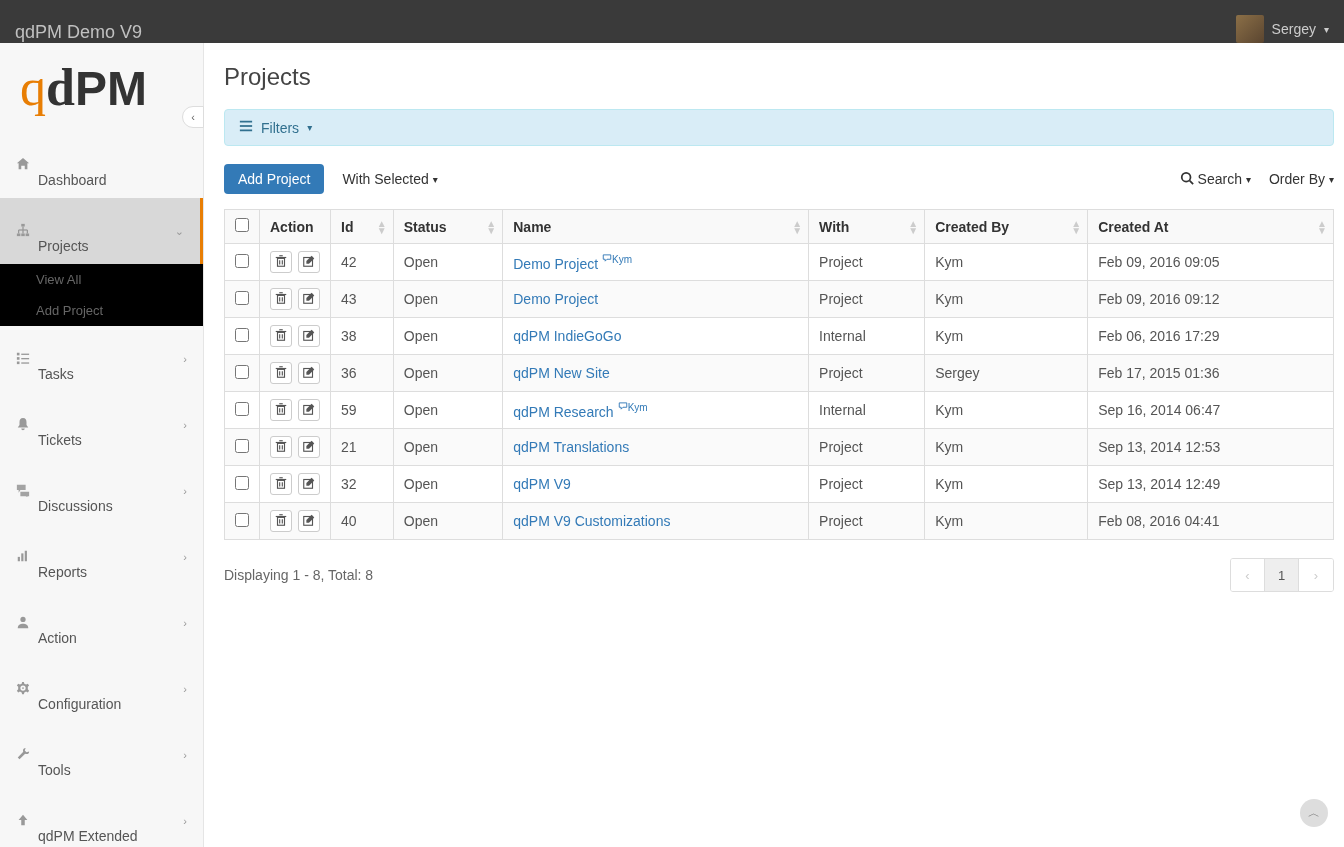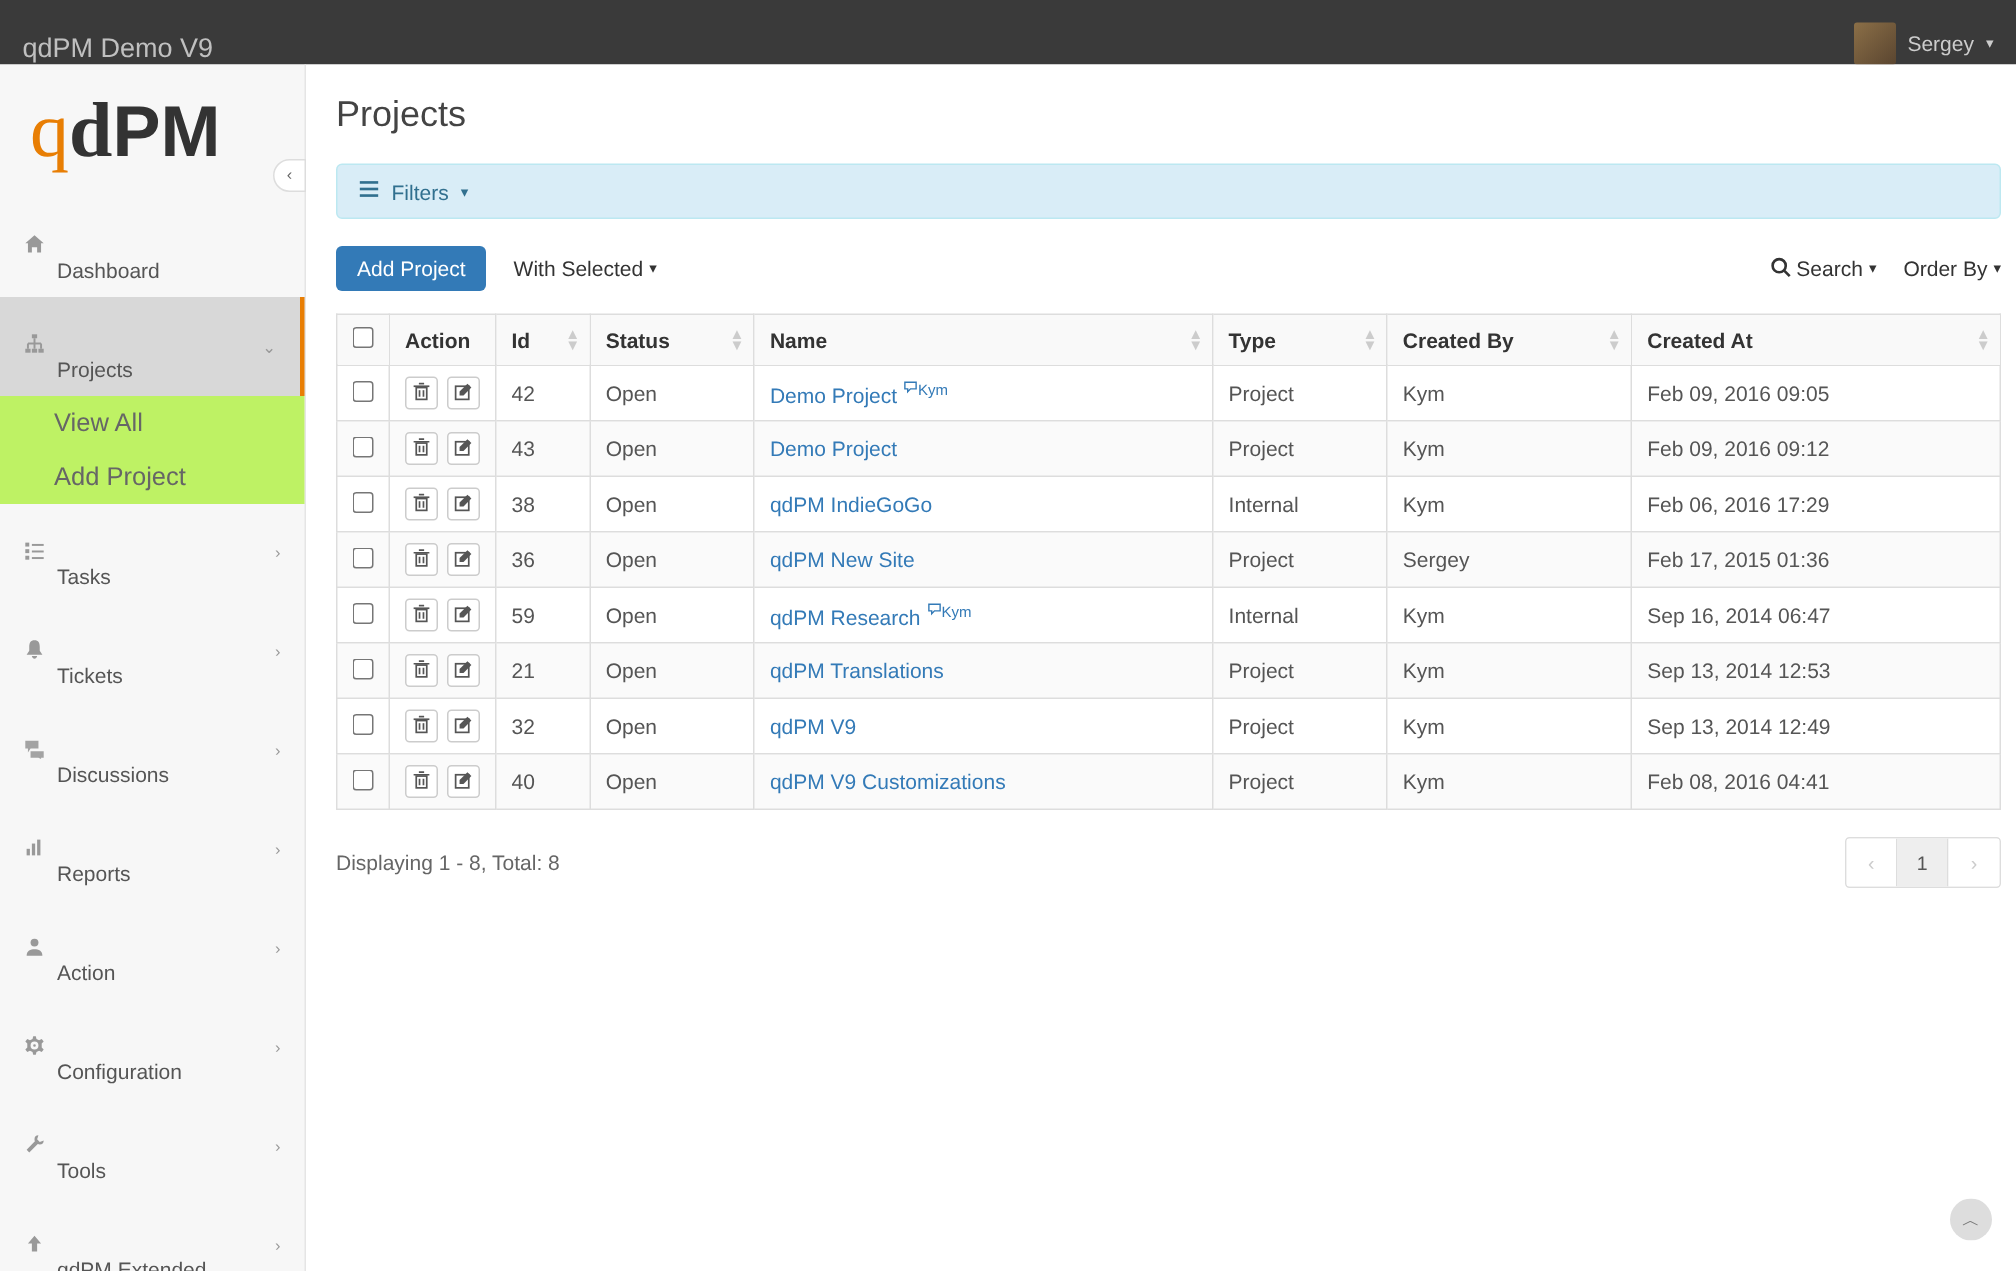--- a/index.html
+++ b/index.html
@@ -22,21 +22,21 @@
 .sidebar-toggle { position: absolute; top: 63px; right: -1px; width: 22px; height: 22px; background: #fff; border: 1px solid #ddd; border-radius: 11px 0 0 11px; display: flex; align-items: center; justify-content: center; cursor: pointer; font-size: 11px; color: #666; }
 
 .sidebar-menu { list-style: none; margin-top: 5px; flex: 1; }
 .sidebar-menu li { }
 .menu-item { display: flex; align-items: center; padding: 10px 16px; color: #555; cursor: pointer; font-size: 14px; }
 .menu-item.active { background: #d8d8d8; border-right: 3px solid #e87e04; }
 .menu-icon { width: 22px; font-size: 15px; color: #999; }
 .menu-label { flex: 1; margin-top: 30px; }
 .menu-chevron { font-size: 11px; color: #999; }
 .submenu { list-style: none; }
-.submenu-item { padding: 8px 16px 8px 36px; color: #666; cursor: pointer; font-size: 17px; background: #bef264; }
+.submenu-item { padding: 8px 16px 8px 36px; color: #666; cursor: pointer; font-size: 13px; background: #000000; }
 
 .sidebar-footer { padding: 10px 16px; font-size: 12px; color: #888; }
 .sidebar-footer a { color: #5b9bd1; text-decoration: none; }
 
 .main { flex: 1; padding: 20px 10px 20px 20px; background: #fff; overflow: auto; }
 
 .page-title { font-size: 24px; font-weight: 400; color: #444; margin-bottom: 18px; }
 
 .filters-bar { background: #d9edf7; border: 1px solid #bce8f1; border-radius: 4px; padding: 9px 14px; color: #31708f; margin-bottom: 18px; display: flex; align-items: center; gap: 8px; cursor: pointer; }
 
@@ -249,21 +249,21 @@
     <table>
       <thead>
         <tr>
           <th class="checkbox-cell">
             <input type="checkbox" style="">
           </th>
           <th>Action</th>
           <th><span>Id</span><span class="sort">▲<br>▼</span></th>
           <th><span>Status</span><span class="sort">▲<br>▼</span></th>
           <th><span>Name</span><span class="sort">▲<br>▼</span></th>
-          <th><span>Type</span><span class="sort">▲<br>▼</span></th>
+          <th><span>With</span><span class="sort">▲<br>▼</span></th>
           <th><span>Created By</span><span class="sort">▲<br>▼</span></th>
           <th><span>Created At</span><span class="sort">▲<br>▼</span></th>
         </tr>
       </thead>
       <tbody id="table-body">
           <tr>
             <td class="checkbox-cell"><input type="checkbox" style=""></td>
             <td class="action-cell">
               <div class="action-icons">
                 <span class="action-icon">

